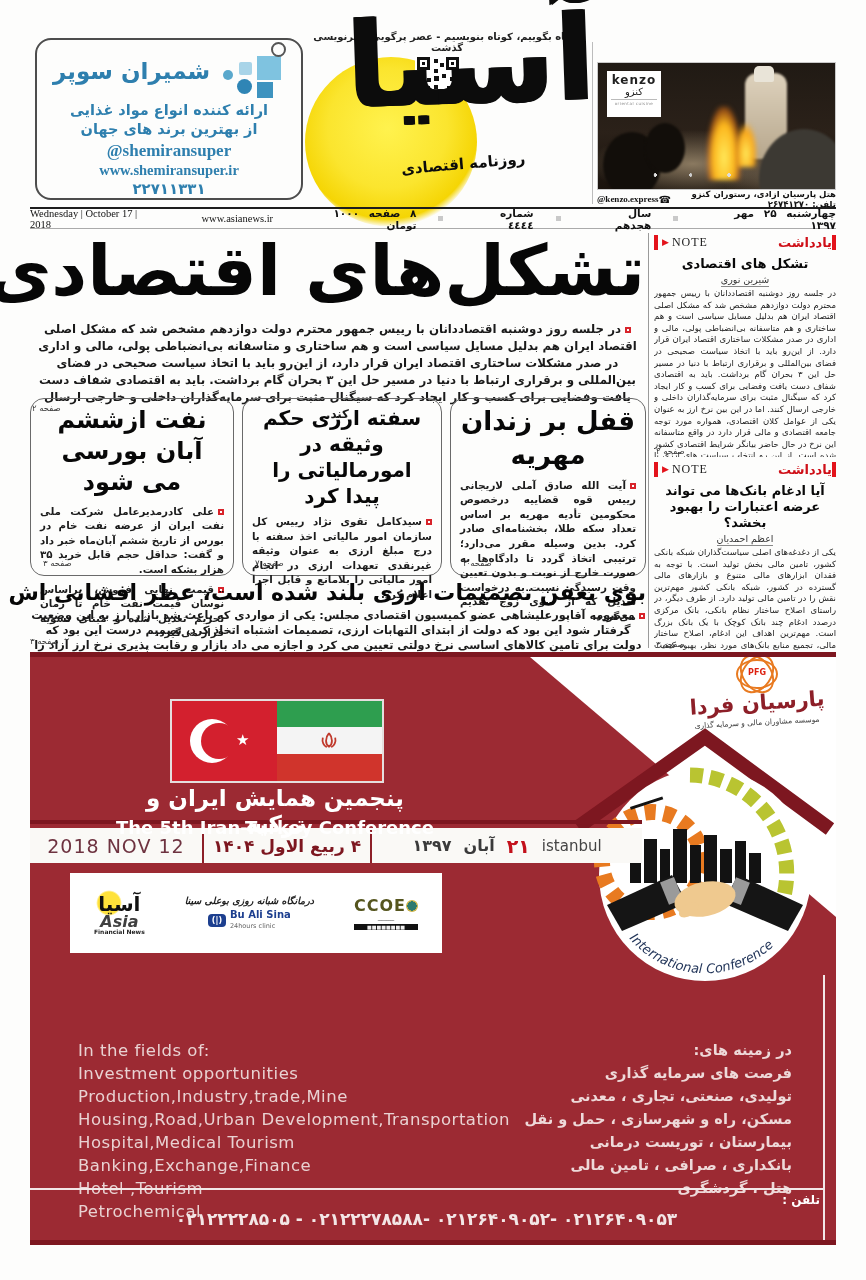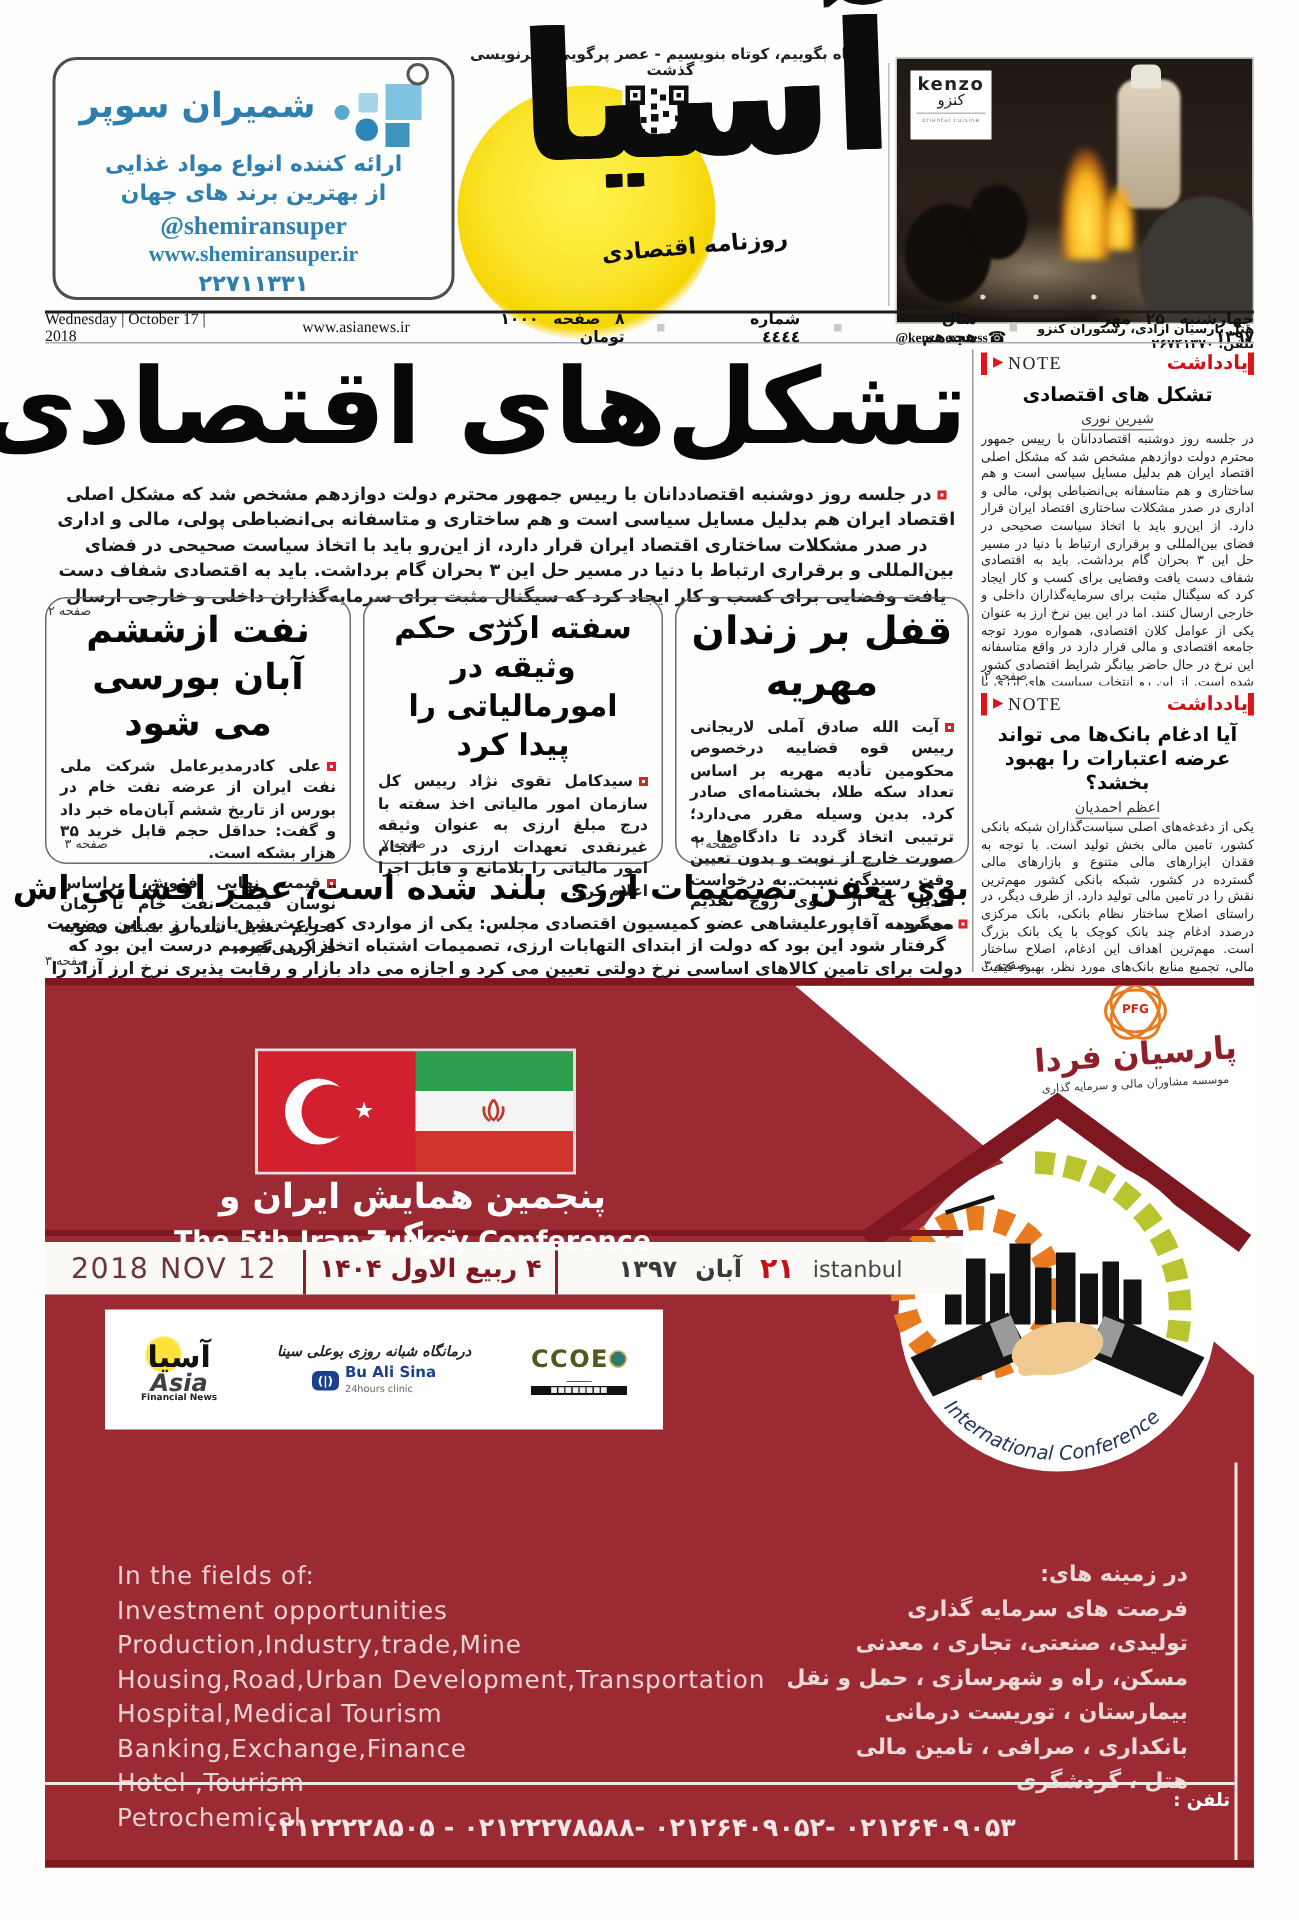--- a/index.html
+++ b/index.html
@@ -37,25 +37,25 @@
     background: radial-gradient(circle at 48% 42%, #fff24e 0%, #fbe52e 45%, #f5d504 68%, rgba(245,213,4,0) 74%); }
   .qr { position:absolute; left:112px; top:30px; background:#fff; }
   .asia-script { position:absolute; right:-4px; top:-22px; font-size:118px; line-height:1; font-weight:bold;
     color:#0c0c0c; direction:rtl; transform:rotate(-2deg);
     text-shadow: 1.5px 0 0 #0c0c0c, -1px 0 0 #0c0c0c; }
   .paper-type { position:absolute; right:66px; bottom:34px; font-size:15px; font-weight:bold; direction:rtl;
     transform:rotate(-5deg); color:#0c0c0c; }
   .mast-sep { position:absolute; left:592px; top:42px; width:1px; height:162px; background:#bcbcbc; }
 
   .ad-kenzo { position:absolute; left:597px; top:38px; width:239px; height:168px; }
-  .kenzo-photo { position:relative; width:100%; height:178px; background:
+  .kenzo-photo { position:relative; width:100%; height:128px; background:
       radial-gradient(ellipse 90px 50px at 78% 88%, #6e5f4c 0%, rgba(110,95,76,0) 70%),
       radial-gradient(ellipse 140px 45px at 40% 80%, #8a7960 0%, rgba(138,121,96,0) 75%),
       linear-gradient(180deg, #201a14 0%, #2b2119 55%, #1a130d 100%);
-    overflow:hidden; border:1px solid #c9c9c9; }
+    overflow:hidden; border:1px solid #c9c9c9;margin-top:24px; }
   .flame { position:absolute; left:46%; top:34%; width:34px; height:74px; filter:blur(2px);
     background: radial-gradient(ellipse at 50% 70%, #ffe95a 0%, #fdb71d 45%, rgba(240,120,20,.55) 65%, rgba(0,0,0,0) 75%); }
   .flame2 { position:absolute; left:58%; top:48%; width:22px; height:44px; filter:blur(2px);
     background: radial-gradient(ellipse at 50% 70%, #ffe95a 0%, #f9a81b 50%, rgba(0,0,0,0) 75%); }
   .chef { position:absolute; left:62%; top:8%; width:42px; height:86px; border-radius:12px;
     background:linear-gradient(180deg,#ded2bd,#b7a78d); filter:blur(1px); }
   .chef-hat { position:absolute; left:66%; top:2%; width:20px; height:16px; border-radius:5px 5px 2px 2px; background:#e9e4d8; }
   .guest { position:absolute; background:#120e0a; border-radius:50%; filter:blur(1px); }
   .g1{left:2%;top:55%;width:58px;height:66px;}
   .g2{left:20%;top:48%;width:40px;height:50px;}

